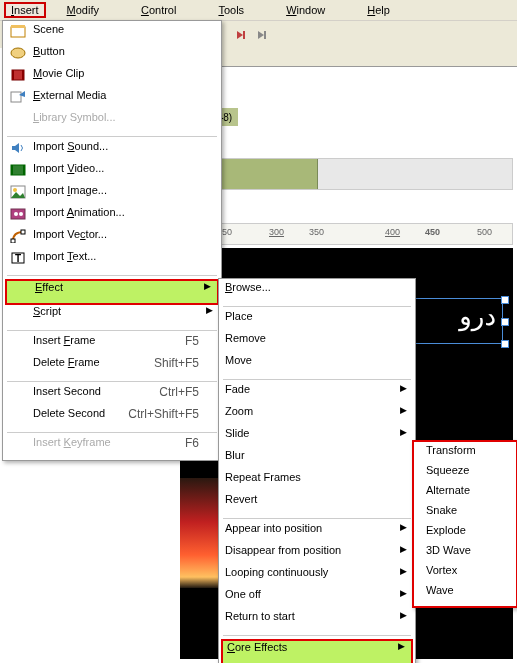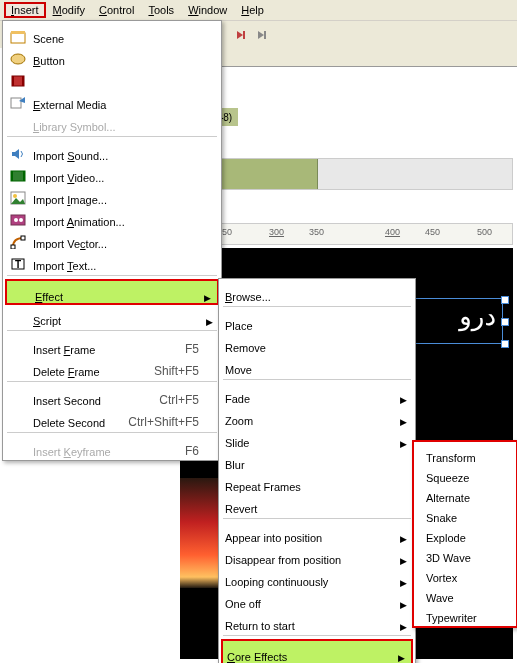--- a/index.html
+++ b/index.html
@@ -1,36 +1,36 @@
 <!DOCTYPE html>
 <html><head>
 <meta charset="utf-8">
 <style>
 html,body{margin:0;padding:0;font-family:Tahoma,Arial,sans-serif;font-size:11px;background:#ece9d8;width:517px;height:663px;overflow:hidden;position:relative}
 .menubar{background:#ece9d8;height:20px;display:flex;align-items:center;padding:0 4px;border-bottom:1px solid #d4d0c8}
-.menubar .mitem{padding:2px 7px;cursor:default}
+.menubar .mitem{padding:2px 21px;cursor:default}
 .menubar .mitem.sel{border:2px solid #c00;padding:0 5px;background:#f0e8dc}
 .menubar .mitem u{text-decoration:underline}
 .toolbar{height:28px;background:#ece9d8;display:flex;align-items:center;padding:0 6px;gap:4px;border-bottom:1px solid #d4d0c8}
 .tb-ic{width:18px;height:18px;display:inline-flex;align-items:center;justify-content:center}
 .sep{width:1px;height:20px;background:#bbb;margin:0 2px}
 .stage{position:absolute;left:0;right:0;top:48px;bottom:0;background:#fff}
 .ruler{position:absolute;left:200px;right:0;top:0;height:18px;background:#ece9d8;border-bottom:1px solid #999}
 .layerlabel{position:absolute;left:200px;top:60px;height:18px;padding:0 6px;background:#b8c48c;color:#000;font-size:10px;display:flex;align-items:center}
 .track{position:absolute;left:216px;top:110px;height:30px;background:#e8e8e8;right:4px;border:1px solid #ccc}
 .clip{position:absolute;left:0;top:0;height:100%;width:100px;background:#a8b878;border-right:1px solid #7a8a58}
 .ruler2{position:absolute;left:216px;right:4px;top:175px;height:20px;background:#f5f5f0;border:1px solid #ccc;font-size:9px;color:#666}
 .ruler2 span{position:absolute;top:3px}
 .canvas{position:absolute;left:180px;right:4px;top:200px;bottom:4px;background:#000}
 .canvas .textbox{position:absolute;right:10px;top:50px;width:105px;height:40px;color:#fff;font-size:26px;font-family:Liberation Serif, serif;direction:rtl;border:1px solid #4a8cd8;padding:2px 6px}
 .canvas .handle{position:absolute;width:6px;height:6px;background:#fff;border:1px solid #4a8cd8}
 .sunset{position:absolute;left:0;top:230px;width:45px;height:110px;background:linear-gradient(#2a1810 0%,#c02020 40%,#ff6030 70%,#ffc060 90%,#201810 100%)}
 
 .menu{position:absolute;background:#fff;border:1px solid #999;box-shadow:2px 2px 4px rgba(0,0,0,0.3);padding:2px}
-.menu .row{display:flex;align-items:flex-end;height:22px;padding:0 20px 0 4px;cursor:default;position:relative}
+.menu .row{display:flex;align-items:flex-start;height:22px;padding:0 20px 0 4px;cursor:default;position:relative}
 .menu .row.disabled{color:#aaa}
 .menu .row .ic{width:18px;height:16px;margin-right:6px;display:inline-flex;align-items:center;justify-content:center;flex-shrink:0}
 .menu .row .txt{flex:1;white-space:nowrap}
 .menu .row .sc{color:#555;margin-left:20px;font-size:12px}
 .menu .row .arrow{position:absolute;right:6px;font-size:9px}
 .menu .divider{height:1px;background:#ccc;margin:3px 2px}
 .menu .row.hl{background:#bef264;color:#000}
 .redbox{border:2px solid #e00000}
 .menu1{left:2px;top:20px;width:214px}
 .menu2{left:218px;top:278px;width:192px}
@@ -121,21 +121,21 @@
   <div class="ruler"></div>
   <div class="layerlabel">e (48)</div>
   <div class="track">
       <div class="clip"></div>
     </div>
   <div class="ruler2" id="ruler2">
       <span style="left: 0px;">250</span>
       <span style="left: 52px; text-decoration: underline;">300</span>
       <span style="left: 92px;">350</span>
       <span style="left: 168px; text-decoration: underline;">400</span>
-      <span style="left: 208px;">450</span>
+      <span style="left: 208px; font-weight: bold;">450</span>
       <span style="left: 260px;">500</span>
     </div>
   <div class="canvas">
     <div class="sunset"></div>
     <div class="textbox">درو</div>
     <div class="handle" style="right:122px;top:48px"></div>
     <div class="handle" style="right:4px;top:48px"></div>
     <div class="handle" style="right:122px;top:92px"></div>
     <div class="handle" style="right:4px;top:92px"></div>
     <div class="handle" style="right:4px;top:70px"></div>
@@ -161,20 +161,21 @@
       <span class="txt"><u>B</u>utton</span>
     </div>
     <div class="row">
       <span class="ic">
         <svg width="16" height="14">
           <rect x="2" y="2" width="12" height="10" fill="#c03030" stroke="#700"></rect>
           <rect x="2" y="2" width="2" height="10" fill="#800"></rect>
           <rect x="12" y="2" width="2" height="10" fill="#800"></rect>
         </svg>
       </span>
+      <span class="txt"><u>M</u>ovie Clip</span>
     </div>
     <div class="row">
       <span class="ic">
         <svg width="16" height="14">
           <rect x="1" y="2" width="10" height="10" fill="#fff" stroke="#888"></rect>
           <path d="M9 5 L15 1 L15 7 Z" fill="#4080c0"></path>
         </svg>
       </span>
       <span class="txt"><u>E</u>xternal Media</span>
     </div>
@@ -364,16 +365,13 @@
     </div>
     <div class="row">
       <span class="txt">3D Wave</span>
     </div>
     <div class="row">
       <span class="txt">Vortex</span>
     </div>
     <div class="row">
       <span class="txt">Wave</span>
     </div>
-    <div class="row">
-      <span class="txt">Typewriter</span>
-    </div>
   </div>
 
 </body></html>

